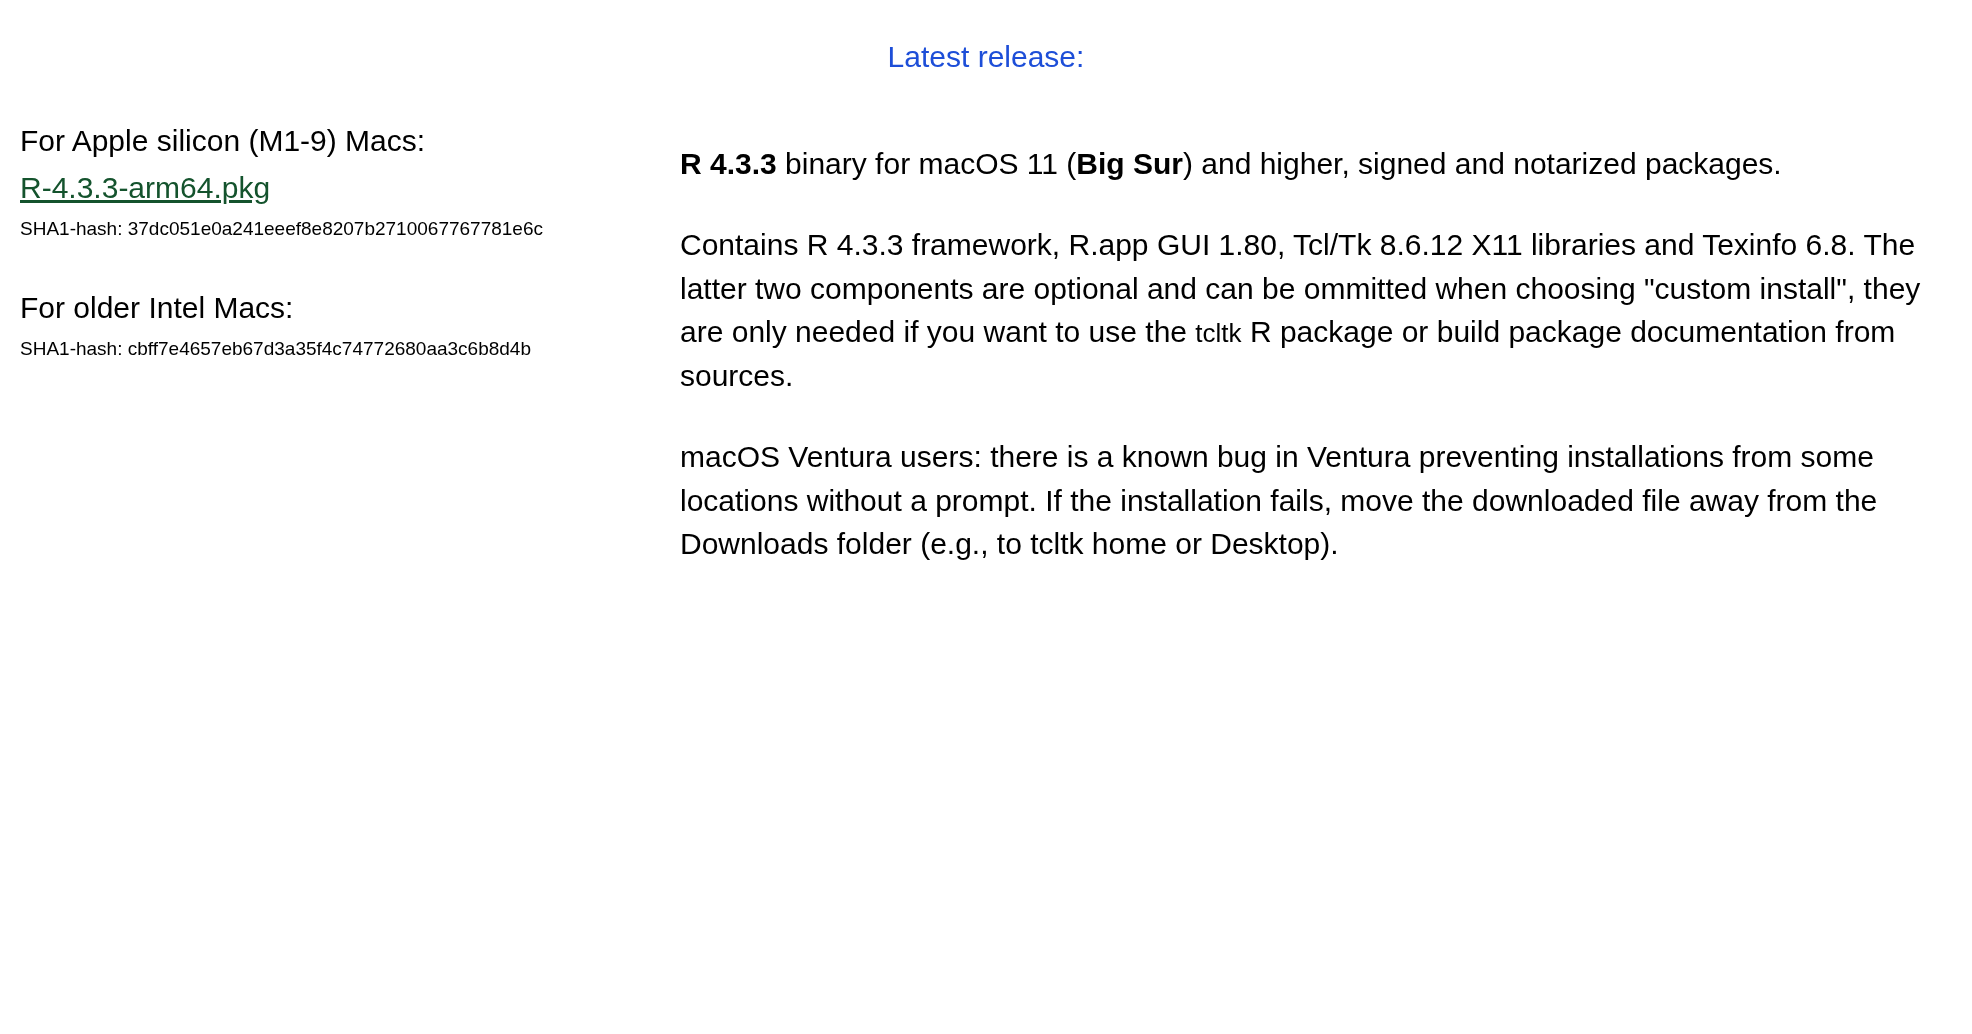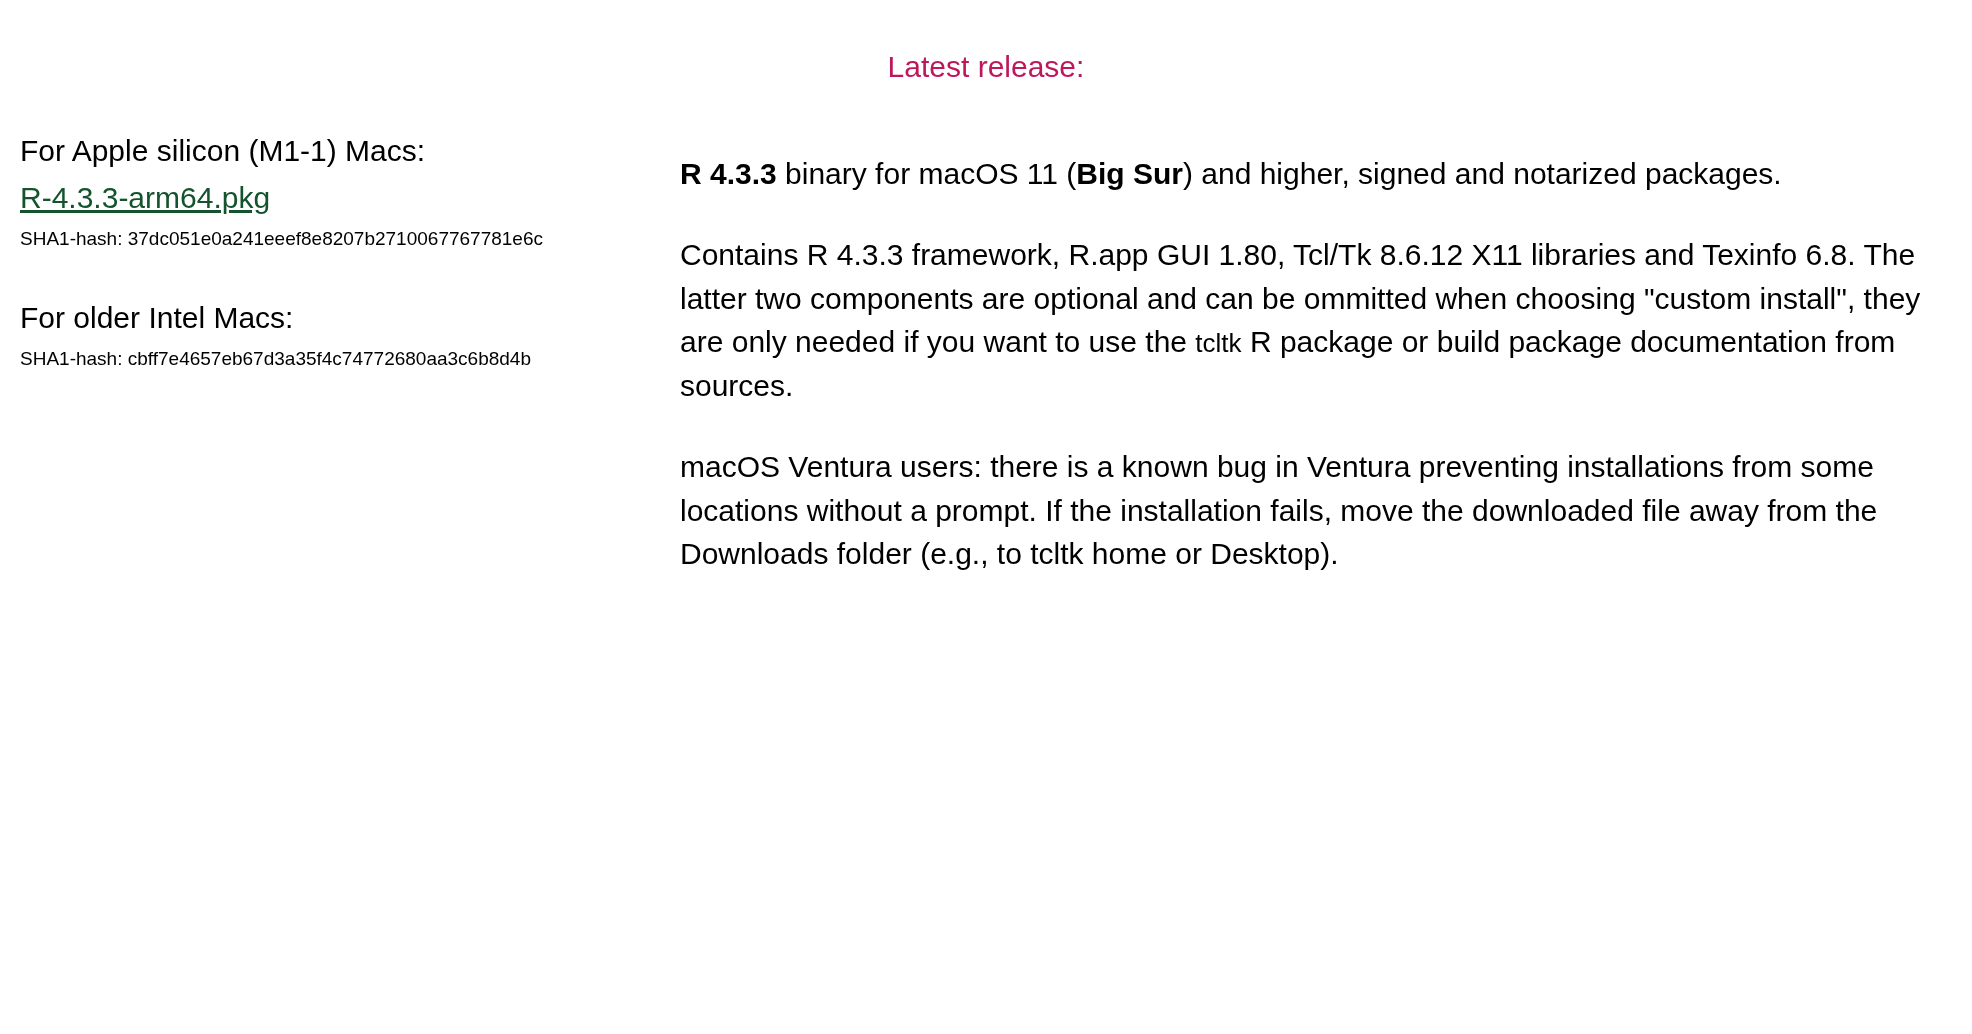--- a/index.html
+++ b/index.html
@@ -10,24 +10,24 @@
     body {
       font-family: -apple-system, BlinkMacSystemFont, "Segoe UI", Helvetica, Arial, sans-serif;
       font-size: 28px;
       line-height: 1.45;
       color: #000;
       background: #fff;
       padding: 10px 20px;
     }
     .header {
       text-align: center;
-      color: #be185d;
+      color: #1d4ed8;
       font-size: 30px;
       margin-bottom: 40px;
-      margin-top: 35px;
+      margin-top: 25px;
     }
     .container {
       display: flex;
       gap: 20px;
     }
     .left-col {
       flex: 0 0 640px;
       max-width: 640px;
     }
     .right-col {
@@ -73,21 +73,21 @@
 </head>
 <body>
 
 <div class="header">Latest release:</div>
 
 <div class="container">
 
   <div class="left-col">
 
     <div class="download-block">
-      <div class="download-label">For Apple silicon (M1-1) Macs:</div>
+      <div class="download-label">For Apple silicon (M1-9) Macs:</div>
       <a href="#" class="pkg-link">R-4.3.3-arm64.pkg</a>
       <div class="hash-line"><span>SHA1-hash:&nbsp;</span><span>37dc051e0a241eeef8e8207b2710067767781e6c</span></div>
     </div>
 
     <div class="download-block">
       <div class="download-label">For older Intel Macs:</div>
       <div class="hash-line"><span>SHA1-hash:&nbsp;</span><span>cbff7e4657eb67d3a35f4c74772680aa3c6b8d4b</span></div>
     </div>
 
   </div>

